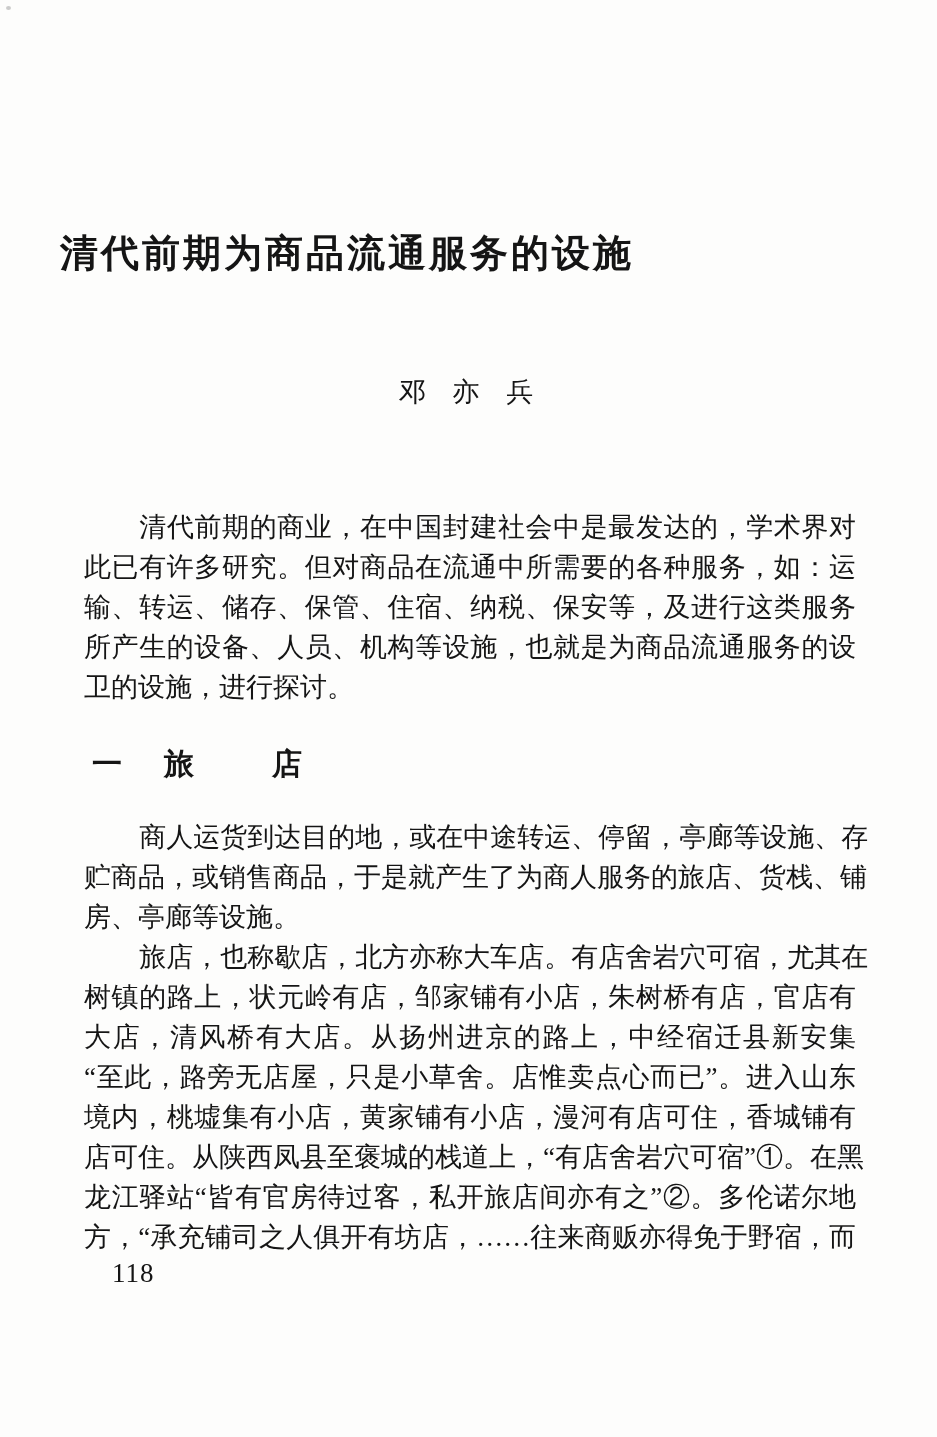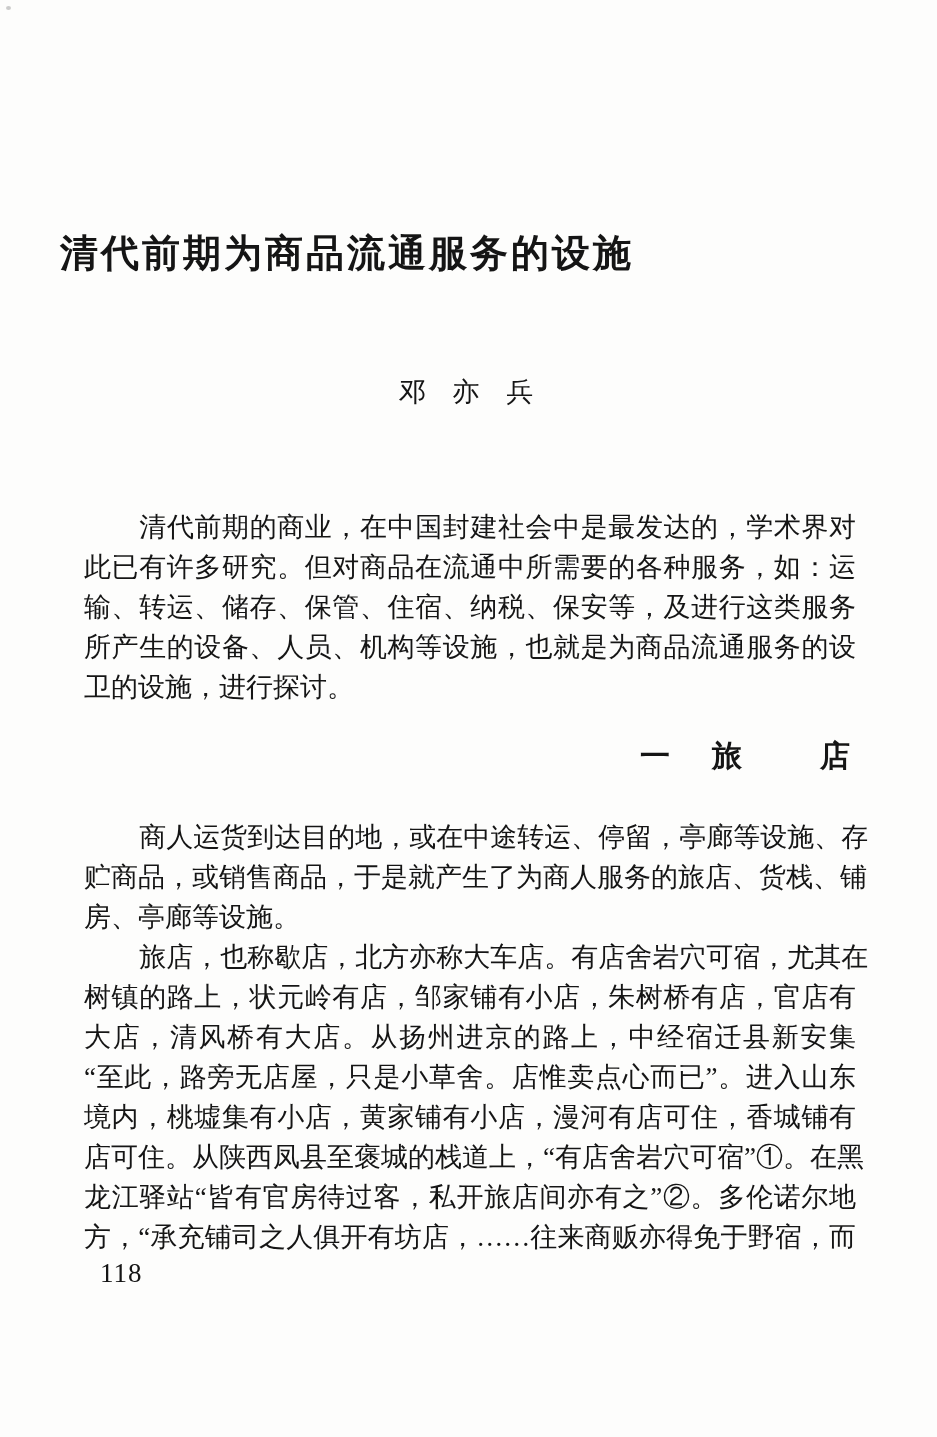--- a/index.html
+++ b/index.html
@@ -61,30 +61,30 @@
   .line.end {
     text-align: left;
     text-align-last: left;
   }
   .line.indent { text-indent: 2.05em; }
   .section-heading {
     position: absolute;
     left: 84px;
     width: 772px;
     top: 736px;
-    margin: 0;
-    text-align: right;
+    margin: 8px;
+    text-align: left;
     font-size: 30px;
     font-weight: bold;
     letter-spacing: 6px;
     white-space: nowrap;
   }
   .page-number {
     position: absolute;
-    left: 100px;
+    left: 112px;
     top: 1258px;
     font-size: 27px;
     letter-spacing: 1px;
   }
 </style>
 </head>
 <body>
 
 <div class="page">
 

